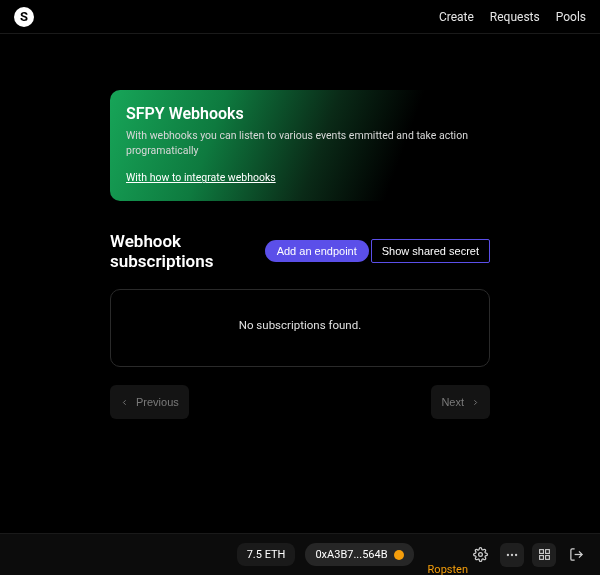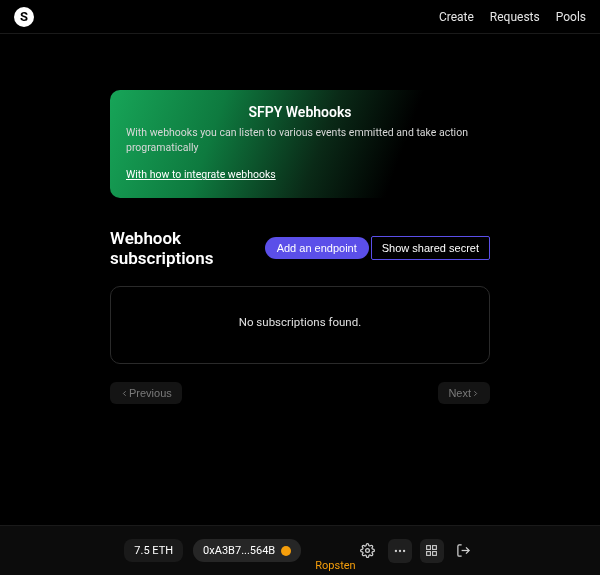--- a/index.html
+++ b/index.html
@@ -5,33 +5,33 @@
 * { box-sizing: border-box; margin: 0; padding: 0; }
 html, body { width: 600px; height: 575px; background: #000; color: #fff; font-family: -apple-system, BlinkMacSystemFont, "Segoe UI", Roboto, Helvetica, Arial, sans-serif; overflow: hidden; }
 .app { display: flex; flex-direction: column; height: 100%; }
 .topbar { display: flex; align-items: center; justify-content: space-between; padding: 8px 14px; border-bottom: 1px solid #1a1a1a; height: 34px; }
 .logo-circle { width: 20px; height: 20px; border-radius: 50%; background: #fff; color: #000; display: flex; align-items: center; justify-content: center; font-weight: 700; font-size: 13px; }
 .nav-links { display: flex; gap: 16px; font-size: 12px; }
 .nav-links a { color: #e5e5e5; text-decoration: none; cursor: pointer; }
 .main { flex: 1; display: flex; flex-direction: column; align-items: center; padding: 56px 0 0 0; }
 .content { width: 380px; }
 .banner { background: linear-gradient(110deg, #17a558 0%, #0e7a3f 28%, #0a2a17 55%, #000 75%); border-radius: 10px; padding: 14px 16px 16px 16px; }
-.banner-title { font-size: 14px; font-weight: 600; margin-bottom: 6px; text-align: center; }
+.banner-title { font-size: 16px; font-weight: 600; margin-bottom: 6px; }
 .banner-desc { font-size: 10.5px; color: #d8d8d8; margin-bottom: 8px; line-height: 1.4; }
 .banner-link { font-size: 10.5px; color: #fff; text-decoration: underline; cursor: pointer; }
 .section-header { display: flex; align-items: center; gap: 2px; margin-top: 30px; }
 .section-title { font-size: 17px; font-weight: 600; flex: 1; }
 .btn-primary { background: #5b4fe9; color: #fff; border: none; border-radius: 14px; padding: 5px 12px; font-size: 11px; font-weight: 500; cursor: pointer; }
 .btn-outline { background: transparent; color: #fff; border: 1px solid #5b4fe9; border-radius: 2px; padding: 5px 10px; font-size: 11px; font-weight: 500; cursor: pointer; }
 .empty-box { border: 1px solid #2a2a2a; border-radius: 10px; margin-top: 18px; padding: 28px 12px; text-align: center; }
 .empty-title { font-size: 11.5px; color: #e0e0e0; margin-bottom: 6px; }
 .empty-sub { font-size: 10.5px; color: #8a8a8a; font-style: italic; }
 .pager { display: flex; justify-content: space-between; margin-top: 18px; }
-.pager-btn { background: #141414; color: #7a7a7a; border: none; border-radius: 6px; padding: 5px 10px; font-size: 11px; display: flex; align-items: center; gap: 0; cursor: pointer; }
-.bottombar { height: 50px; background: #0c0c0c; border-top: 1px solid #1a1a1a; display: flex; align-items: center; justify-content: center; padding: 0 12px; }
+.pager-btn { background: #141414; color: #7a7a7a; border: none; border-radius: 6px; padding: 11px 10px; font-size: 11px; display: flex; align-items: center; gap: 7px; cursor: pointer; }
+.bottombar { height: 42px; background: #0c0c0c; border-top: 1px solid #1a1a1a; display: flex; align-items: center; justify-content: flex-end; padding: 0 12px; }
 .wallet-cluster { display: flex; align-items: center; gap: 10px; }
 .pill { background: #1f1f1f; border-radius: 8px; padding: 5px 10px; font-size: 11px; display: flex; align-items: center; gap: 6px; }
 .pill-balance { background: #1a1a1a; }
 .pill-address { background: #262626; border-radius: 11px; }
 .dot-orange { width: 10px; height: 10px; border-radius: 50%; background: #f59e0b; display: inline-block; }
 .network { color: #f59e0b; font-size: 11px; margin-left: 4px; margin-top: 29px; }
 .bottom-icons { display: flex; align-items: center; gap: 8px; }
 .icon-btn { width: 24px; height: 24px; background: #1f1f1f; border-radius: 6px; display: flex; align-items: center; justify-content: center; cursor: pointer; color: #d0d0d0; }
 .icon-btn.naked { background: transparent; }
 svg { display: block; }

